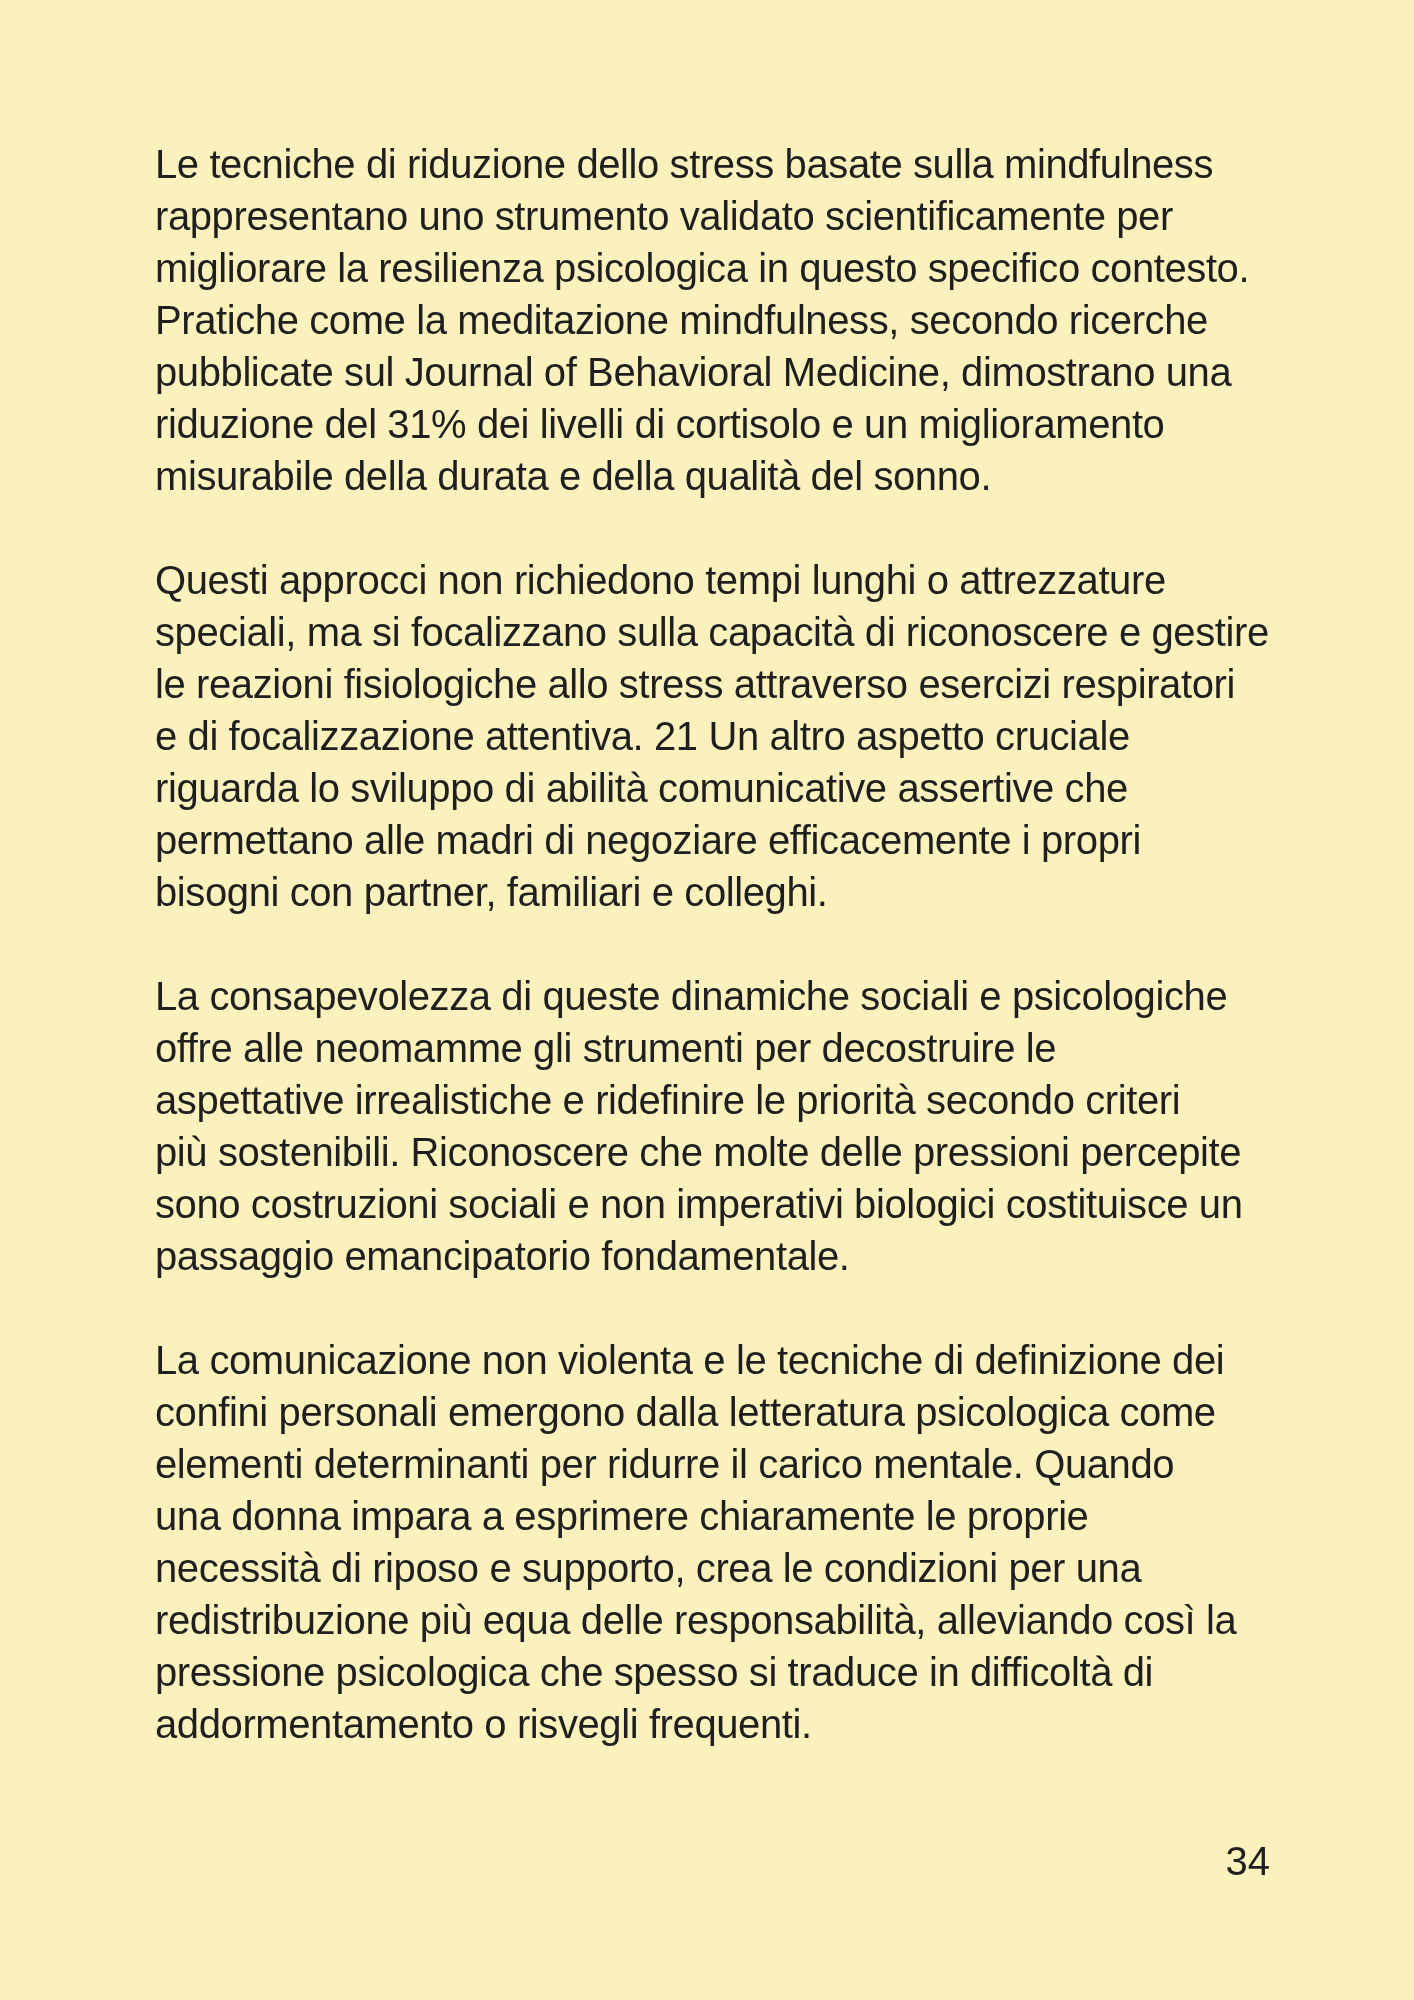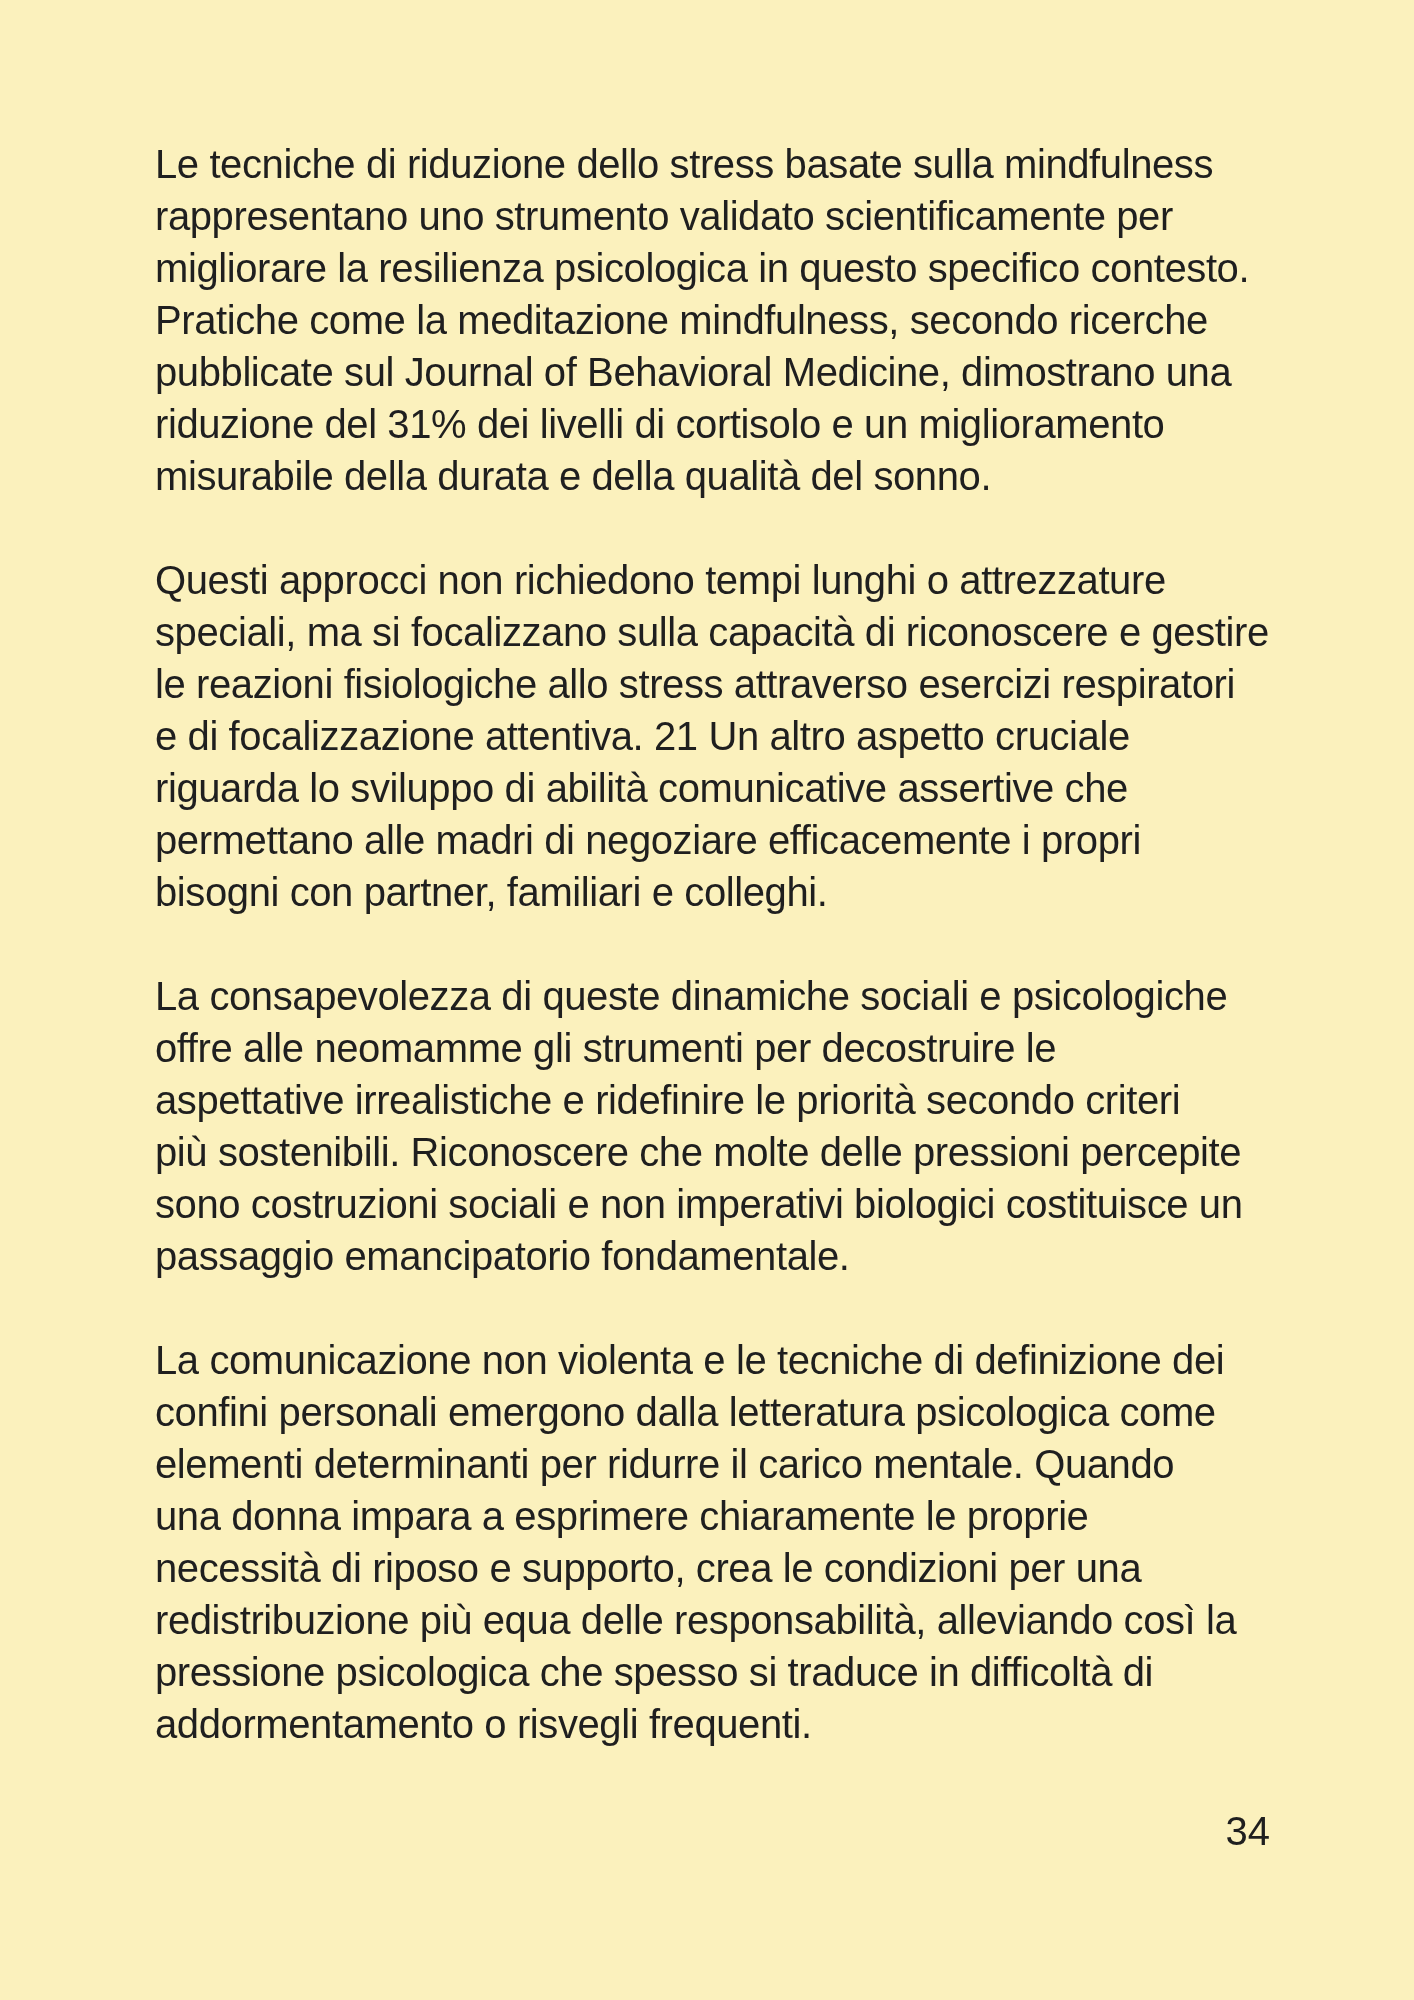--- a/index.html
+++ b/index.html
@@ -24,21 +24,21 @@
     font-size: 40px;
     line-height: 52px;
     letter-spacing: -0.4px;
     white-space: pre-line;
     margin: 0 0 52px 12px;
   }
   .page-number {
     font-size: 40px;
     line-height: 52px;
     text-align: right;
-    margin-top: 55px;
+    margin-top: 85px;
   }
 </style>
 </head>
 <body style="background: rgb(251, 241, 189);">
 
 <div class="page" style="color: rgb(31, 31, 31);">
   <div class="paragraph">Le tecniche di riduzione dello stress basate sulla mindfulness
 rappresentano uno strumento validato scientificamente per
 migliorare la resilienza psicologica in questo specifico contesto.
 Pratiche come la meditazione mindfulness, secondo ricerche

